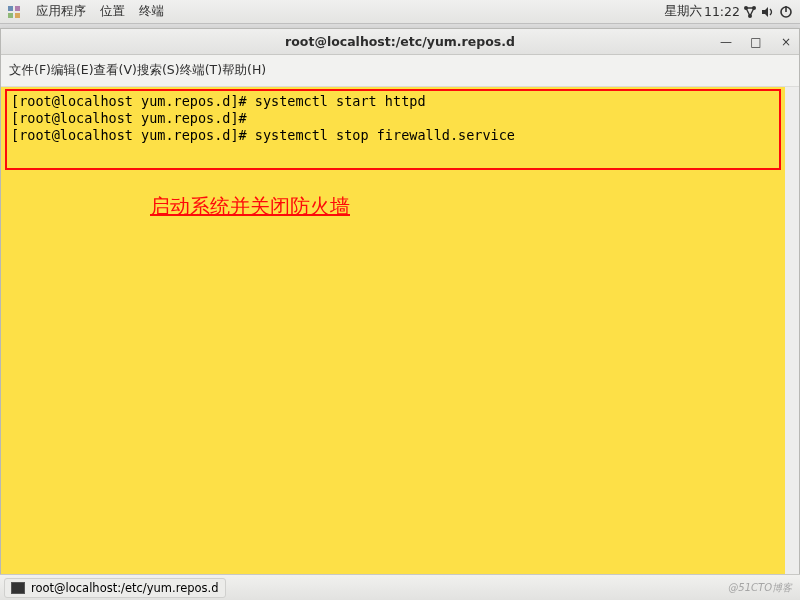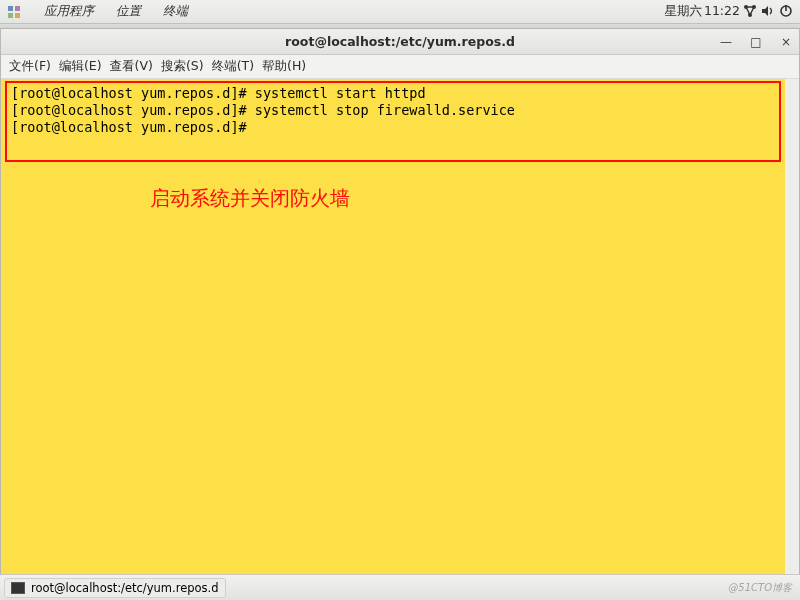--- a/index.html
+++ b/index.html
@@ -16,22 +16,22 @@
     
     .top-bar {
       height: 24px;
       background: linear-gradient(#f0f0ef, #e4e4e2);
       border-bottom: 1px solid #bfbfbf;
       display: flex;
       align-items: center;
       padding: 0 6px;
       color: #2e2e2e;
     }
-    .top-bar-left { display: flex; align-items: center; gap: 22px; font-style: italic; }
-    .top-bar-right { margin-left: auto; display: flex; align-items: flex-start; gap: 2px; }
+    .top-bar-left { display: flex; align-items: center; gap: 14px; }
+    .top-bar-right { margin-left: auto; display: flex; align-items: center; gap: 2px; }
     .topbar-icon { width: 16px; height: 16px; display: inline-flex; align-items: center; justify-content: center; }
     .topbar-item { font-size: 12.5px; cursor: default; }
     .time-label { font-size: 12.5px; }
 
     
     .window {
       position: absolute;
       left: 0px;
       top: 28px;
       width: 800px;
@@ -65,26 +65,26 @@
     }
     .win-btn {
       width: 14px; height: 14px;
       display: flex; align-items: center; justify-content: center;
       color: #3c3c3c;
       font-size: 12px;
       cursor: pointer;
     }
 
     .menubar {
-      height: 24px;
+      height: 32px;
       background: #f2f2f0;
       border-bottom: 1px solid #dcdcda;
       display: flex;
       align-items: center;
-      gap: 8px;
+      gap: 0;
       padding: 0 8px;
       font-size: 12.5px;
       color: #2d2d2d;
     }
     .menu-item { cursor: default; }
 
     .terminal-body {
       background: #fde047;
       font-family: "DejaVu Sans Mono", "Courier New", monospace;
       font-size: 13.5px;
@@ -109,20 +109,21 @@
       margin-top: -2px;
     }
     .term-line { white-space: pre; }
 
     .annotation {
       color: #fd0a0a;
       font-family: "WenQuanYi Micro Hei", sans-serif;
       font-size: 20px;
       margin-top: 28px;
       margin-left: 145px;
+      text-decoration: underline;
     }
 
     
     .taskbar {
       position: absolute;
       left: 0;
       bottom: 0;
       width: 100%;
       height: 26px;
       background: linear-gradient(#f1f1ef, #e2e2e0);
@@ -211,22 +212,22 @@
     <span class="menu-item">文件(F)</span>
     <span class="menu-item">编辑(E)</span>
     <span class="menu-item">查看(V)</span>
     <span class="menu-item">搜索(S)</span>
     <span class="menu-item">终端(T)</span>
     <span class="menu-item">帮助(H)</span>
   </div>
   <div class="terminal-body">
     <div class="red-box">
       <div class="term-line">[root@localhost yum.repos.d]# systemctl start httpd</div>
+      <div class="term-line">[root@localhost yum.repos.d]# </div>
       <div class="term-line">[root@localhost yum.repos.d]# systemctl stop firewalld.service</div>
-      <div class="term-line">[root@localhost yum.repos.d]# </div>
     </div>
     <div class="annotation">启动系统并关闭防火墙</div>
     <div class="scrollbar-track"></div>
   </div>
 </div>
 
 <div class="taskbar">
   <div class="task-btn">
     <span class="task-icon"></span>
     <span>root@localhost:/etc/yum.repos.d</span>

